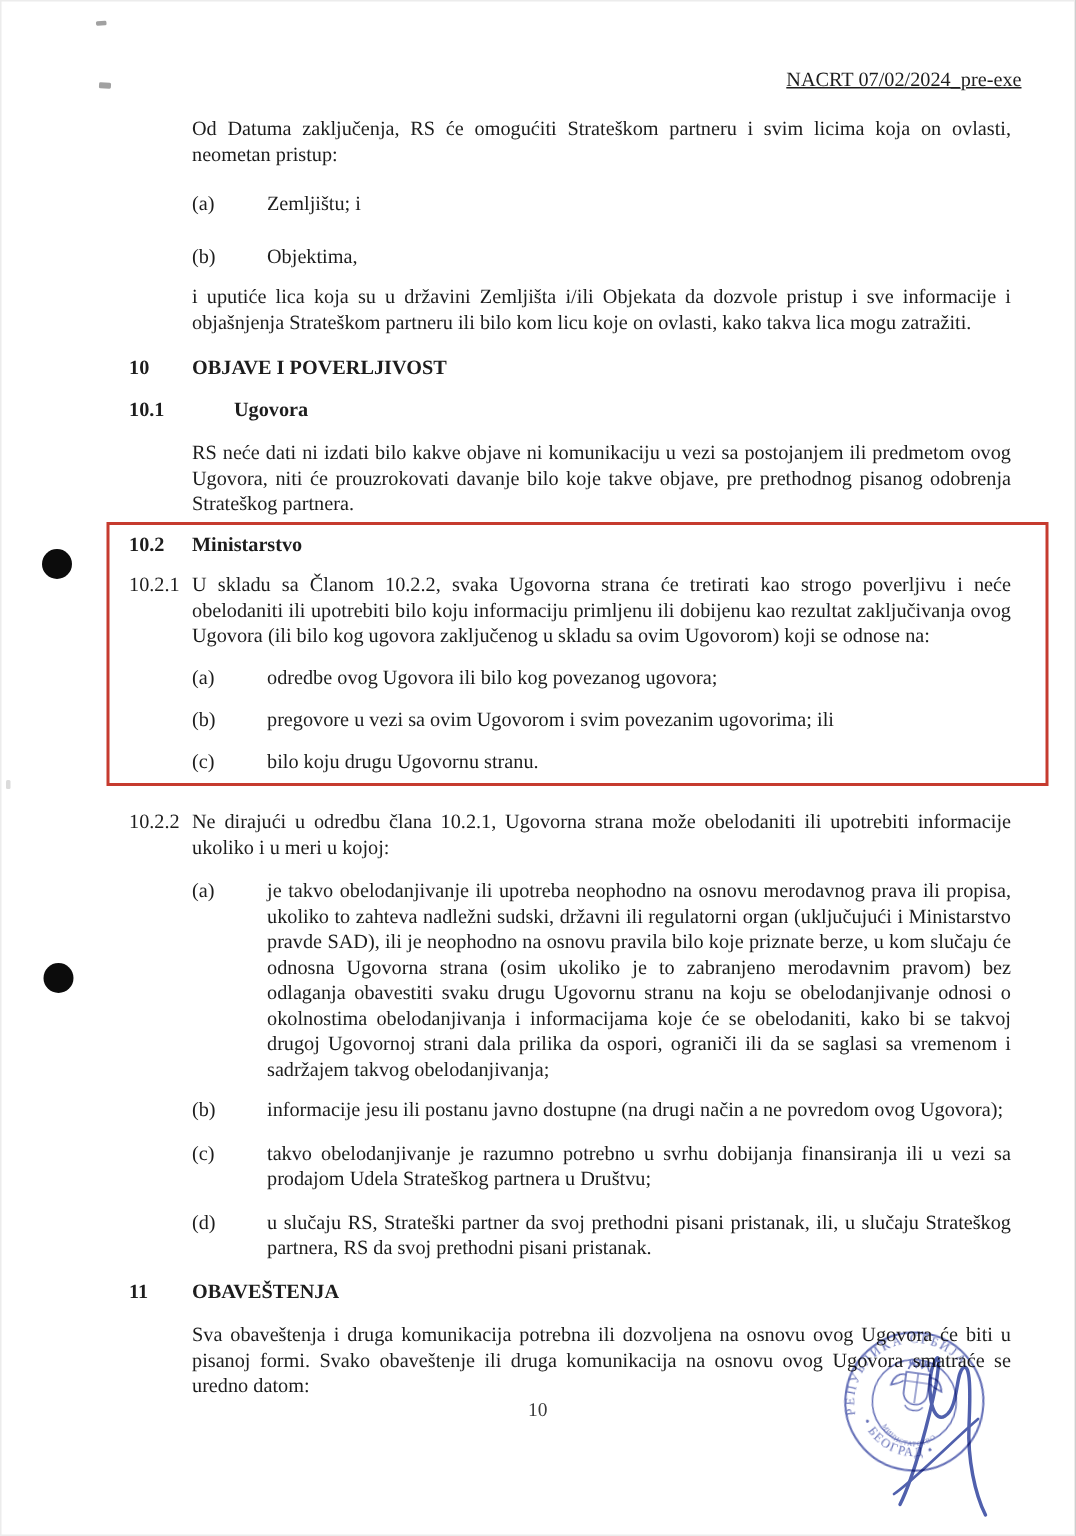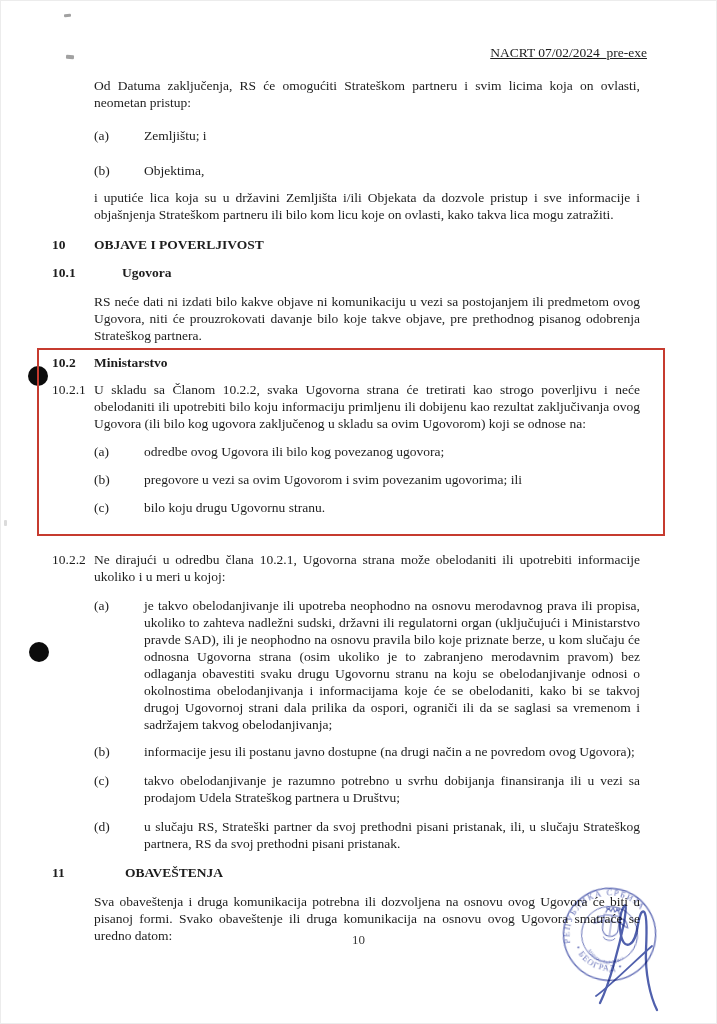--- a/index.html
+++ b/index.html
@@ -8,21 +8,21 @@
     width:717px; height:1024px;
     margin:0 auto;
     background:#ffffff;
     box-shadow: inset 0 0 0 1px #ececec;
     font-family:"Liberation Serif","DejaVu Serif",serif;
     font-size:13.5px;
     line-height:17px;
     color:#1d1d1d;
     overflow:hidden;
   }
-  .content { position:absolute; left:52px; top:44px; width:588px; }
+  .content { position:absolute; left:86px; top:44px; width:588px; }
   .doc-header {
     text-align:right;
     margin-right:-7px;
     text-decoration:underline;
     white-space:nowrap;
   }
   .row { display:flex; align-items:flex-start; }
   .num { width:42px; flex-shrink:0; }
   .body { flex:1; min-width:0; }
   .p { text-align:justify; }
@@ -37,29 +37,29 @@
   .mt-lib  { margin-top:18px; }
   .mt-p2   { margin-top:10px; }
   .mt-h10  { margin-top:13px; }
   .mt-h101 { margin-top:11px;gap:28px; }
   .mt-p101 { margin-top:12px;align-items:center; }
   .mt-1021 { margin-top:10px; }
   .mt-li10 { margin-top:11px; }
   .mt-1022 { margin-top:15px; }
   .mt-lilg { margin-top:12px; }
   .mt-lisb { margin-top:10px; }
-  .mt-h11  { margin-top:12px;gap:31px; }
+  .mt-h11  { margin-top:12px; }
   .mt-p11  { margin-top:12px; }
 
   .red-box {
     margin-top:4px;
     margin-left:-15px;
     margin-right:-25px;
     border:2px solid #c63b2f;
-    padding:4px 23px 18px 13px;
+    padding:4px 23px 6px 13px;
   }
 
   .hole-dot {
     position:absolute;
     width:20px; height:20px;
     border-radius:50%;
     background:#0c0c0c;
   }
   .dot1 { left:28px; top:366px; }
   .dot2 { left:29px; top:642px; }

